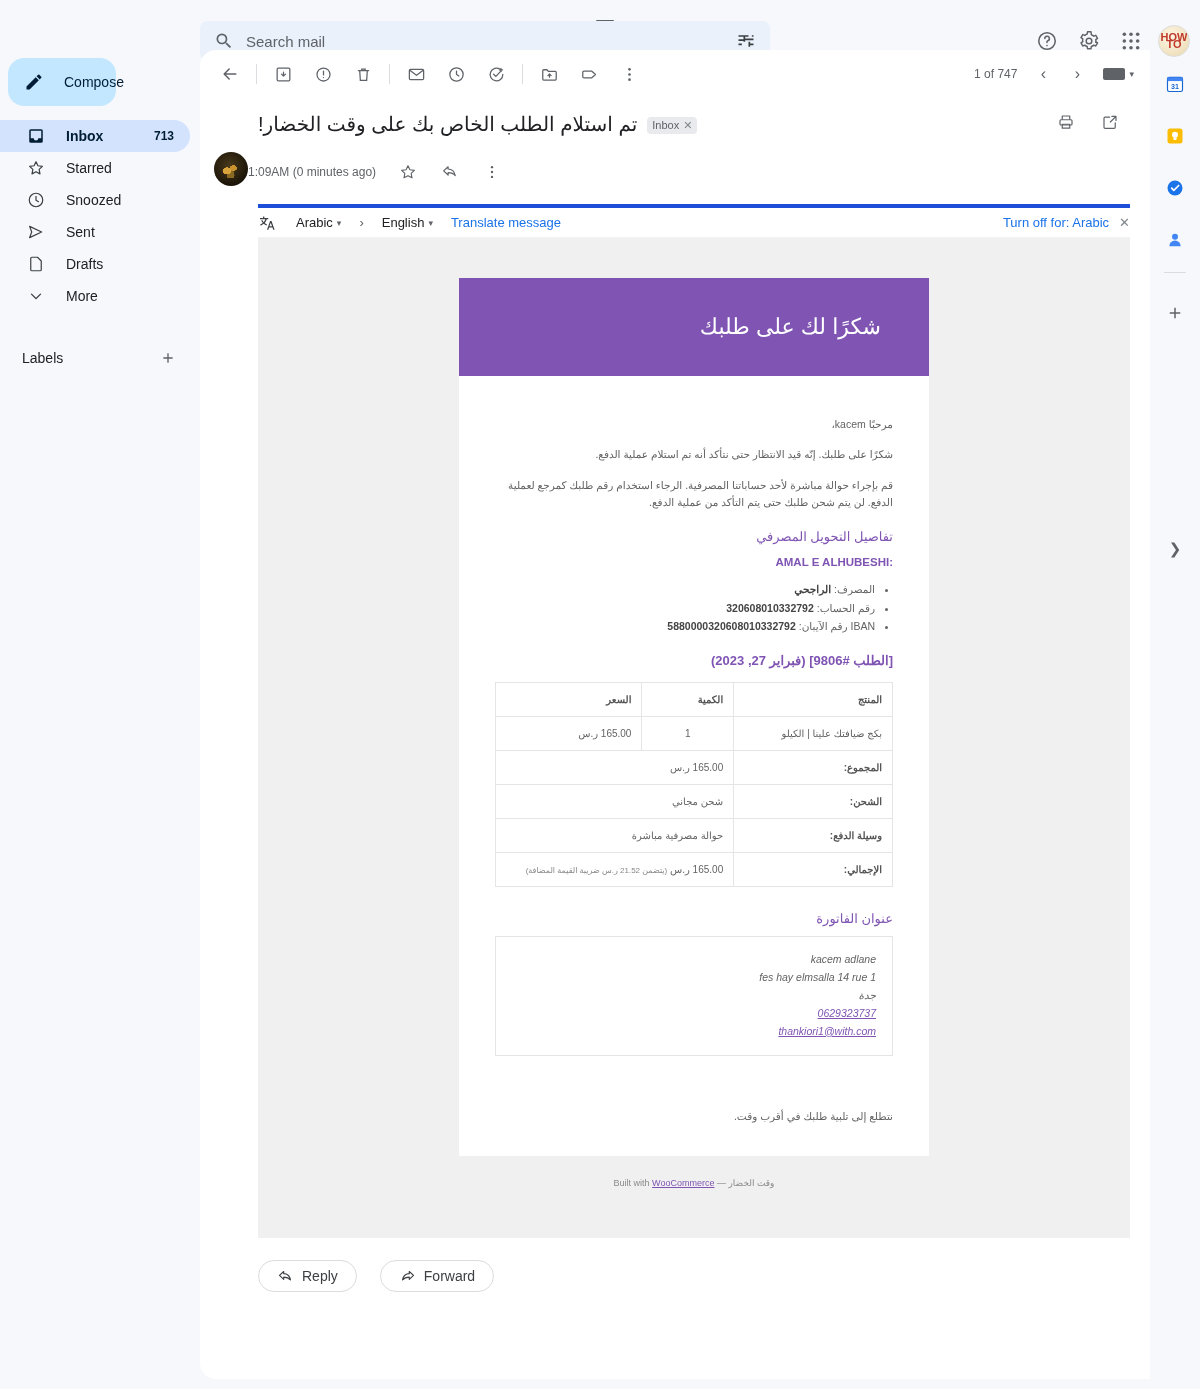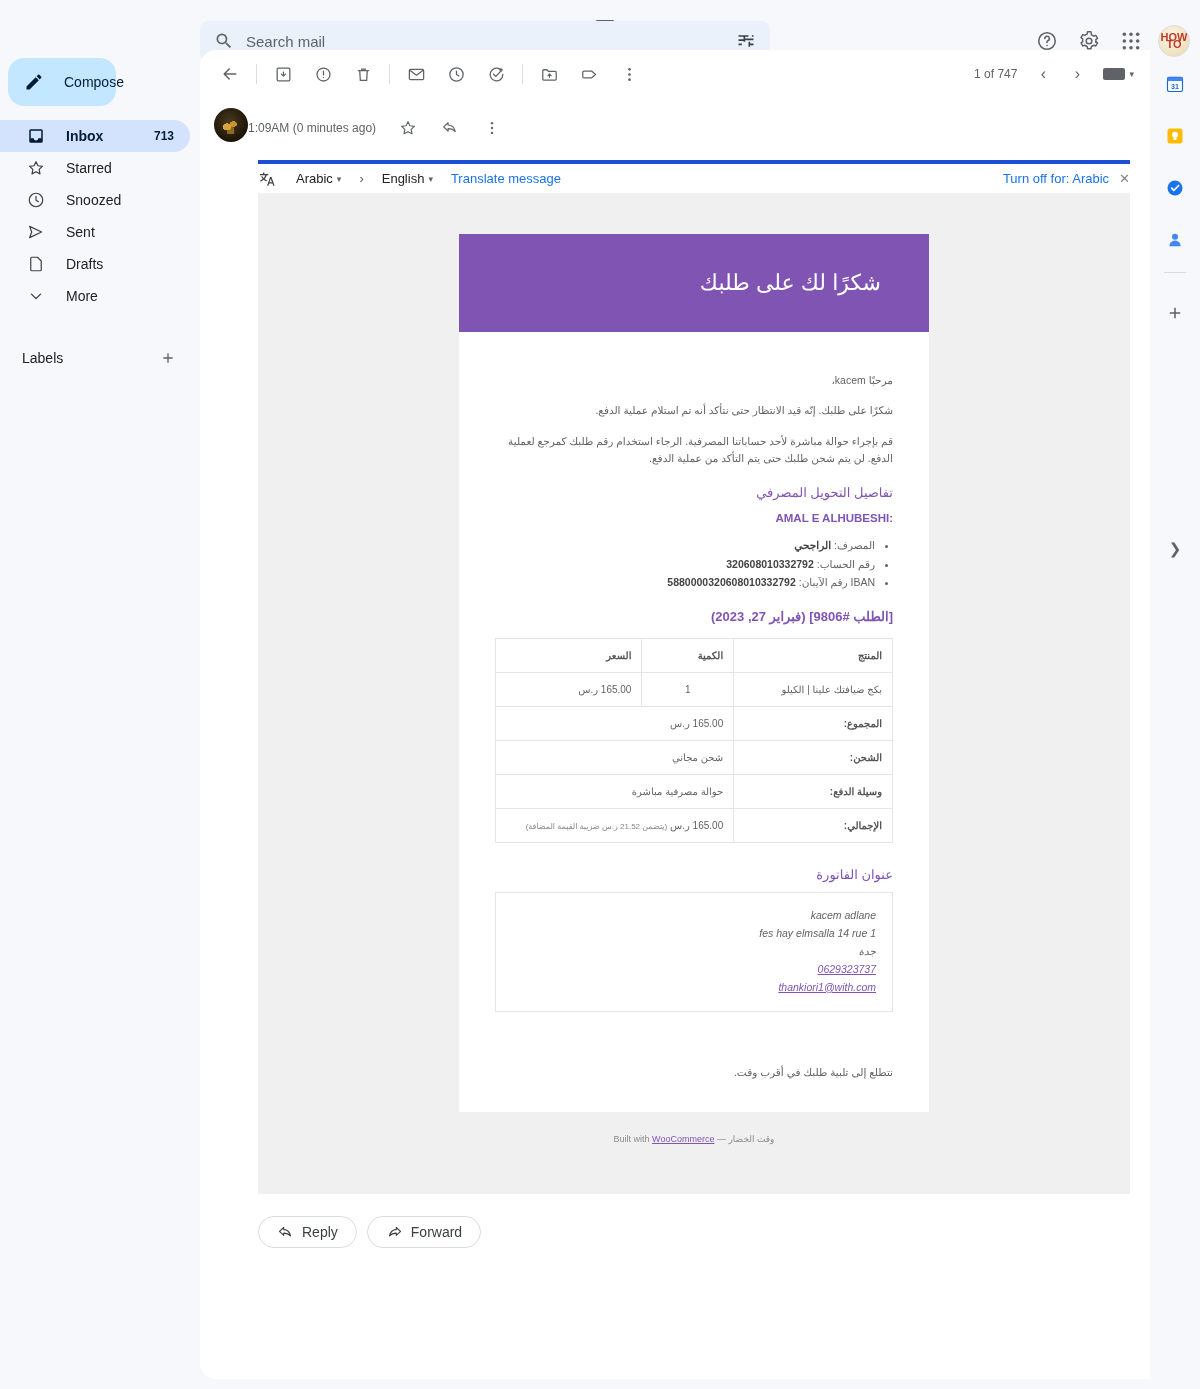--- a/index.html
+++ b/index.html
@@ -178,21 +178,21 @@
   .addr-h { color: #7F54B3; font-size: 13px; margin: 24px 0 10px 0; }
   .addrbox { border: 1px solid #e5e5e5; padding: 14px 16px; margin-bottom: 28px; }
   .addrbox address { font-style: italic; font-size: 10.5px; line-height: 1.7; color: #636363; text-align: right; direction: ltr; }
   .addrbox a { color: #7F54B3; text-decoration: underline; display: block; }
 
   .closing { font-size: 10.5px; color: #636363; padding: 0 36px 34px 36px; direction: rtl; text-align: right; }
   .efooter { text-align: center; font-size: 9px; color: #8a8a8a; padding-top: 22px; }
   .efooter a { color: #7F54B3; text-decoration: underline; }
 
   
-  .rf-row { padding: 22px 0 0 58px; display: flex; gap: 10px; }
+  .rf-row { padding: 22px 0 0 58px; display: flex; gap: 23px; }
   .rf-btn {
     height: 32px; border: 1px solid #dadce0; border-radius: 16px;
     display: flex; align-items: center; gap: 8px; padding: 0 18px;
     font-size: 14px; color: #3c4043; cursor: pointer; background: #fff;
     font-family: "Liberation Sans", sans-serif;
   }
 
   
   .rail { position: absolute; right: 0; top: 50px; width: 50px; height: 1339px; display: flex; flex-direction: column; align-items: center; }
   .rail-ico { width: 36px; height: 36px; margin-top: 16px; display: flex; align-items: center; justify-content: center; border-radius: 50%; cursor: pointer; }
@@ -418,20 +418,41 @@
         <span class="pagecount">1 of 747</span>
         <div class="arrow-btn">‹</div>
         <div class="arrow-btn">›</div>
         <div class="kbd-box">
           <span class="kbd"></span>
           <span class="caret">▾</span>
         </div>
       </div>
     </div>
 
+    <div class="subject-row">
+      <span class="subject">تم استلام الطلب الخاص بك على وقت الخضار!</span>
+      <span class="chip">
+        <span>Inbox</span><span class="x">✕</span>
+      </span>
+      <span class="subj-actions">
+        <span class="tb-btn">
+          <svg width="18" height="18" viewBox="0 0 24 24" fill="none" stroke="#5f6368" stroke-width="1.6" stroke-linejoin="round">
+              <path d="M7 9V4h10v5"></path>
+              <rect x="4" y="9" width="16" height="7" rx="1.3"></rect>
+              <rect x="7" y="15" width="10" height="5.2"></rect>
+            </svg>
+        </span>
+        <span class="tb-btn">
+          <svg width="18" height="18" viewBox="0 0 24 24" fill="none" stroke="#5f6368" stroke-width="1.6" stroke-linecap="round" stroke-linejoin="round">
+              <path d="M19 13v6a1.5 1.5 0 0 1-1.5 1.5h-12A1.5 1.5 0 0 1 4 19V7a1.5 1.5 0 0 1 1.5-1.5h6"></path>
+              <path d="M14.5 4.5H20v5.5M20 4.5l-7.5 7.5"></path>
+            </svg>
+        </span>
+      </span>
+    </div>
 
     <div class="sender-row">
       <div class="sender-av"></div>
       <div class="sender-right">
         <span class="timestamp">1:09AM (0 minutes ago)</span>
         <span class="tb-btn">
           <svg width="18" height="18" viewBox="0 0 24 24" fill="none" stroke="#5f6368" stroke-width="1.5" stroke-linejoin="round">
               <path d="M12 3.6l2.6 5.4 5.9.8-4.3 4.1 1.1 5.9-5.3-2.9-5.3 2.9 1.1-5.9L3.5 9.8l5.9-.8z"></path>
             </svg>
         </span>

